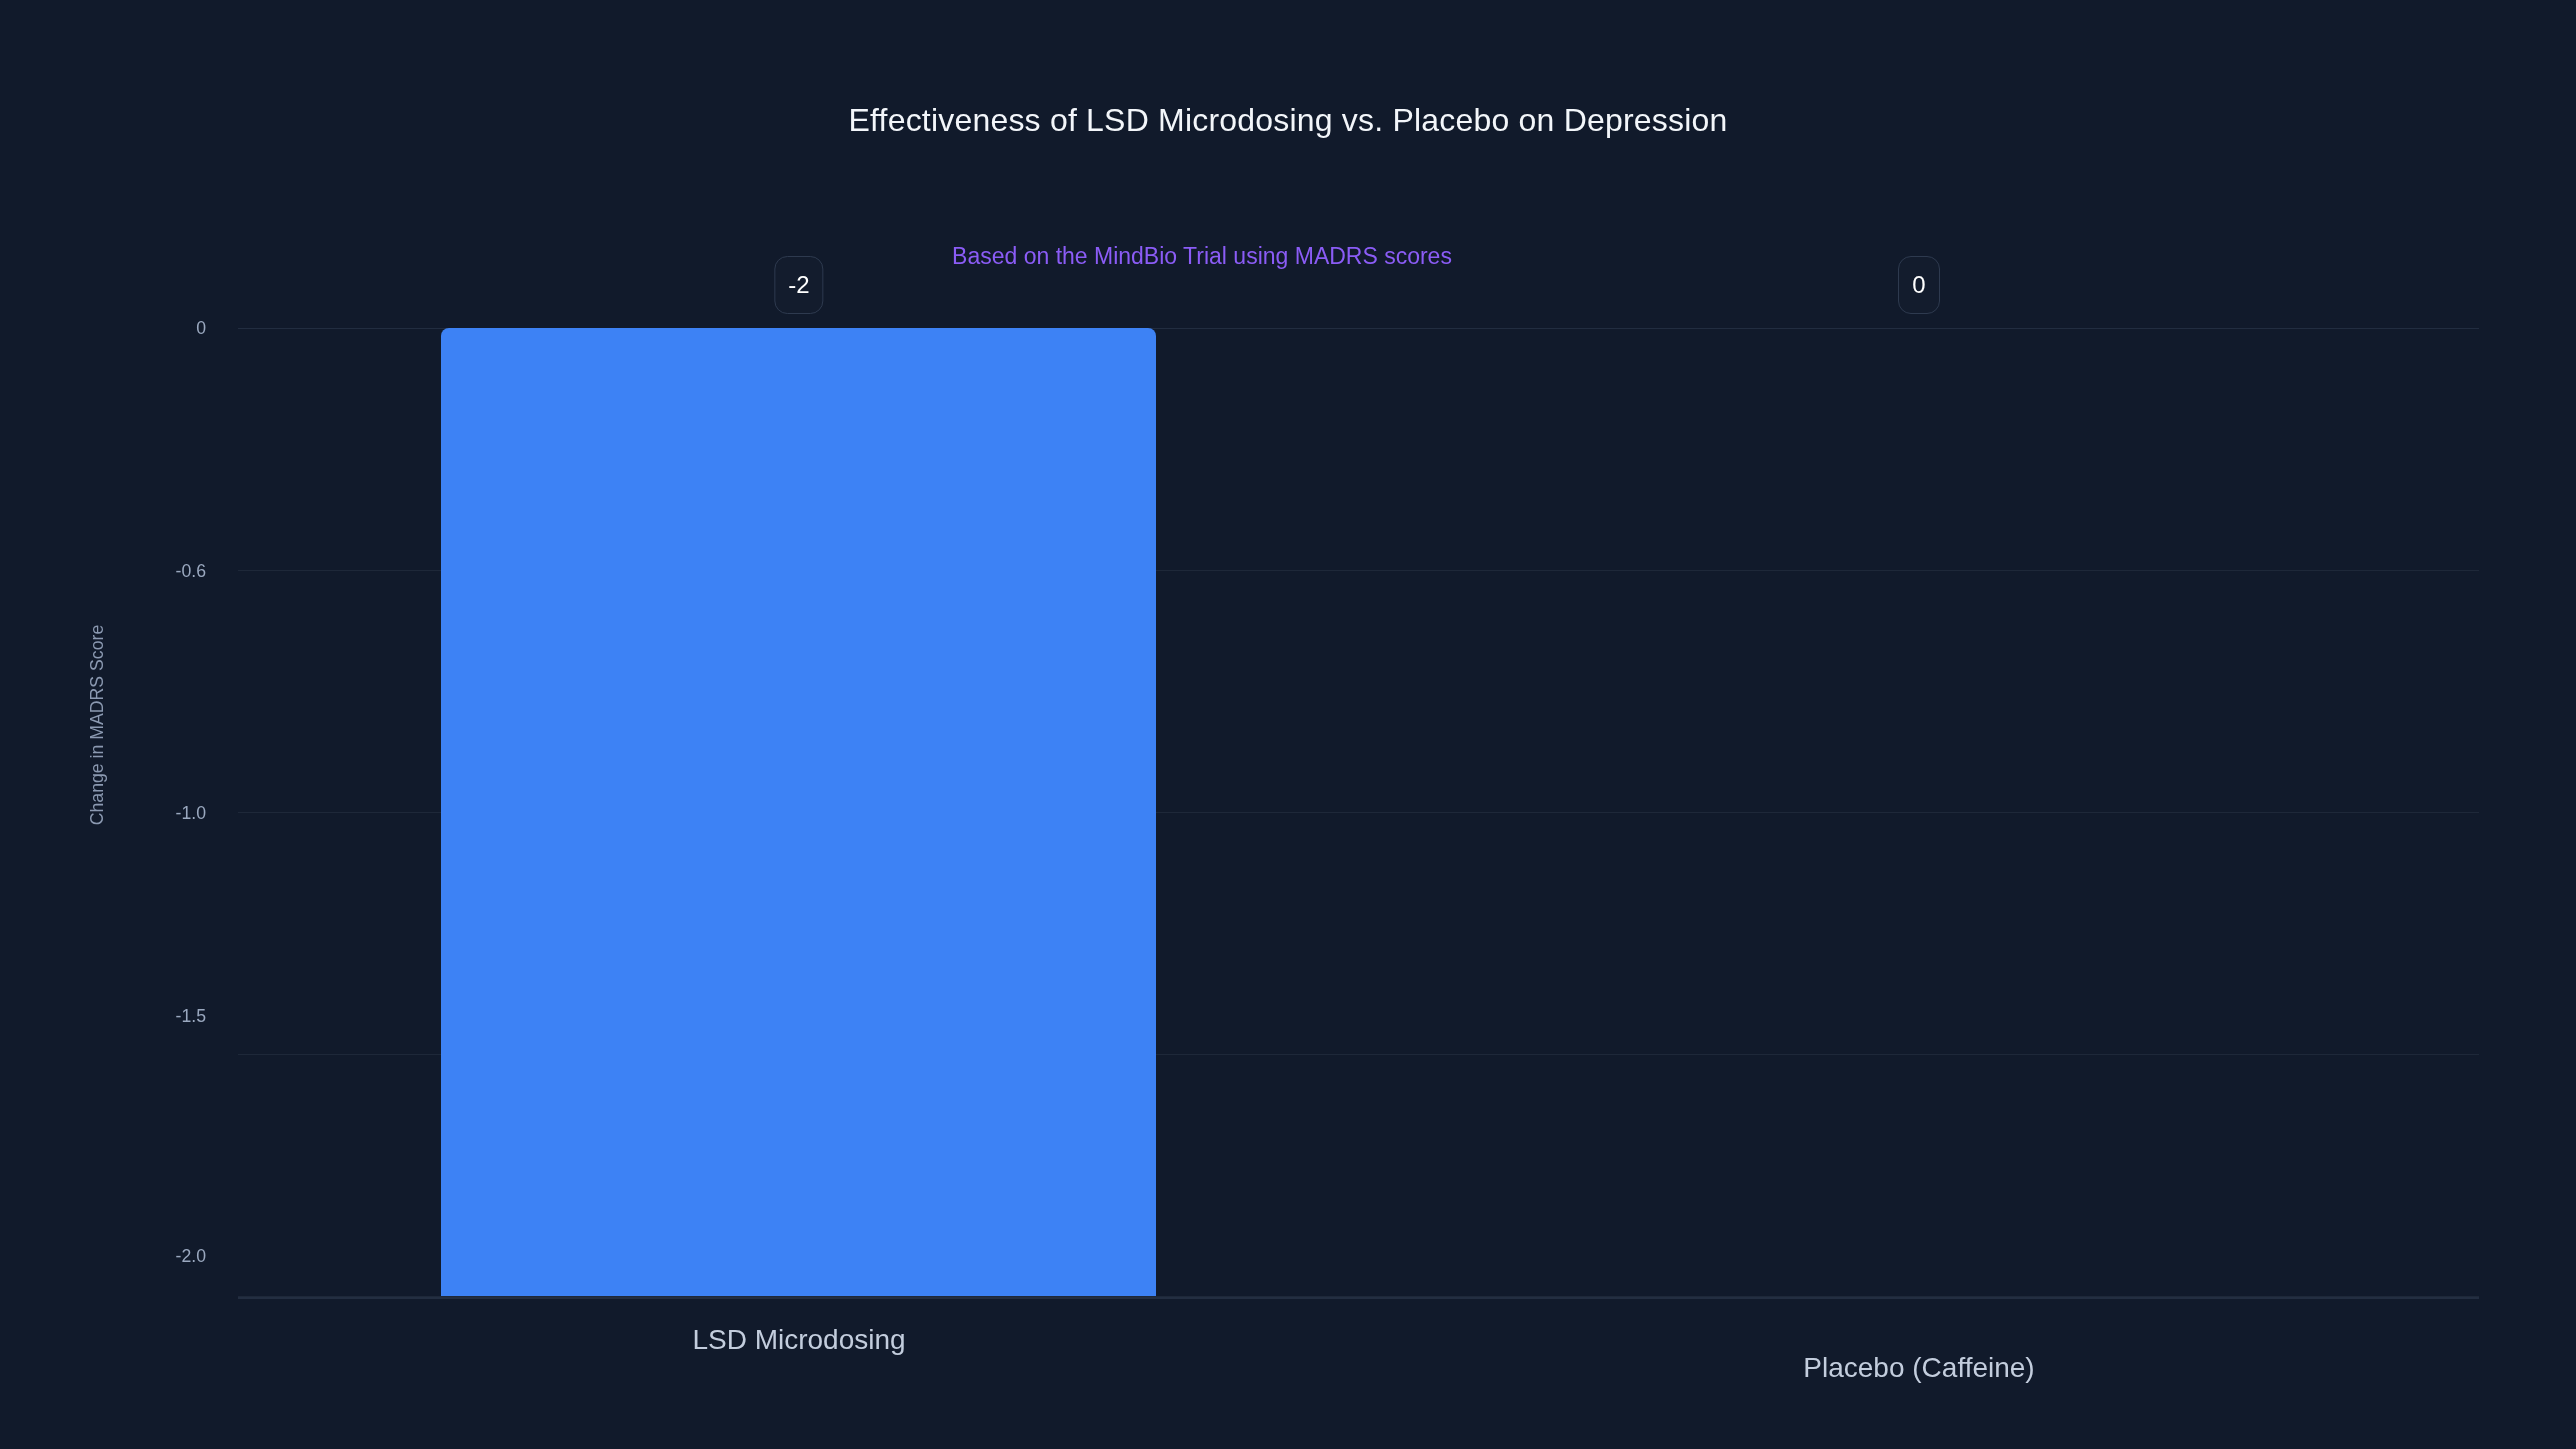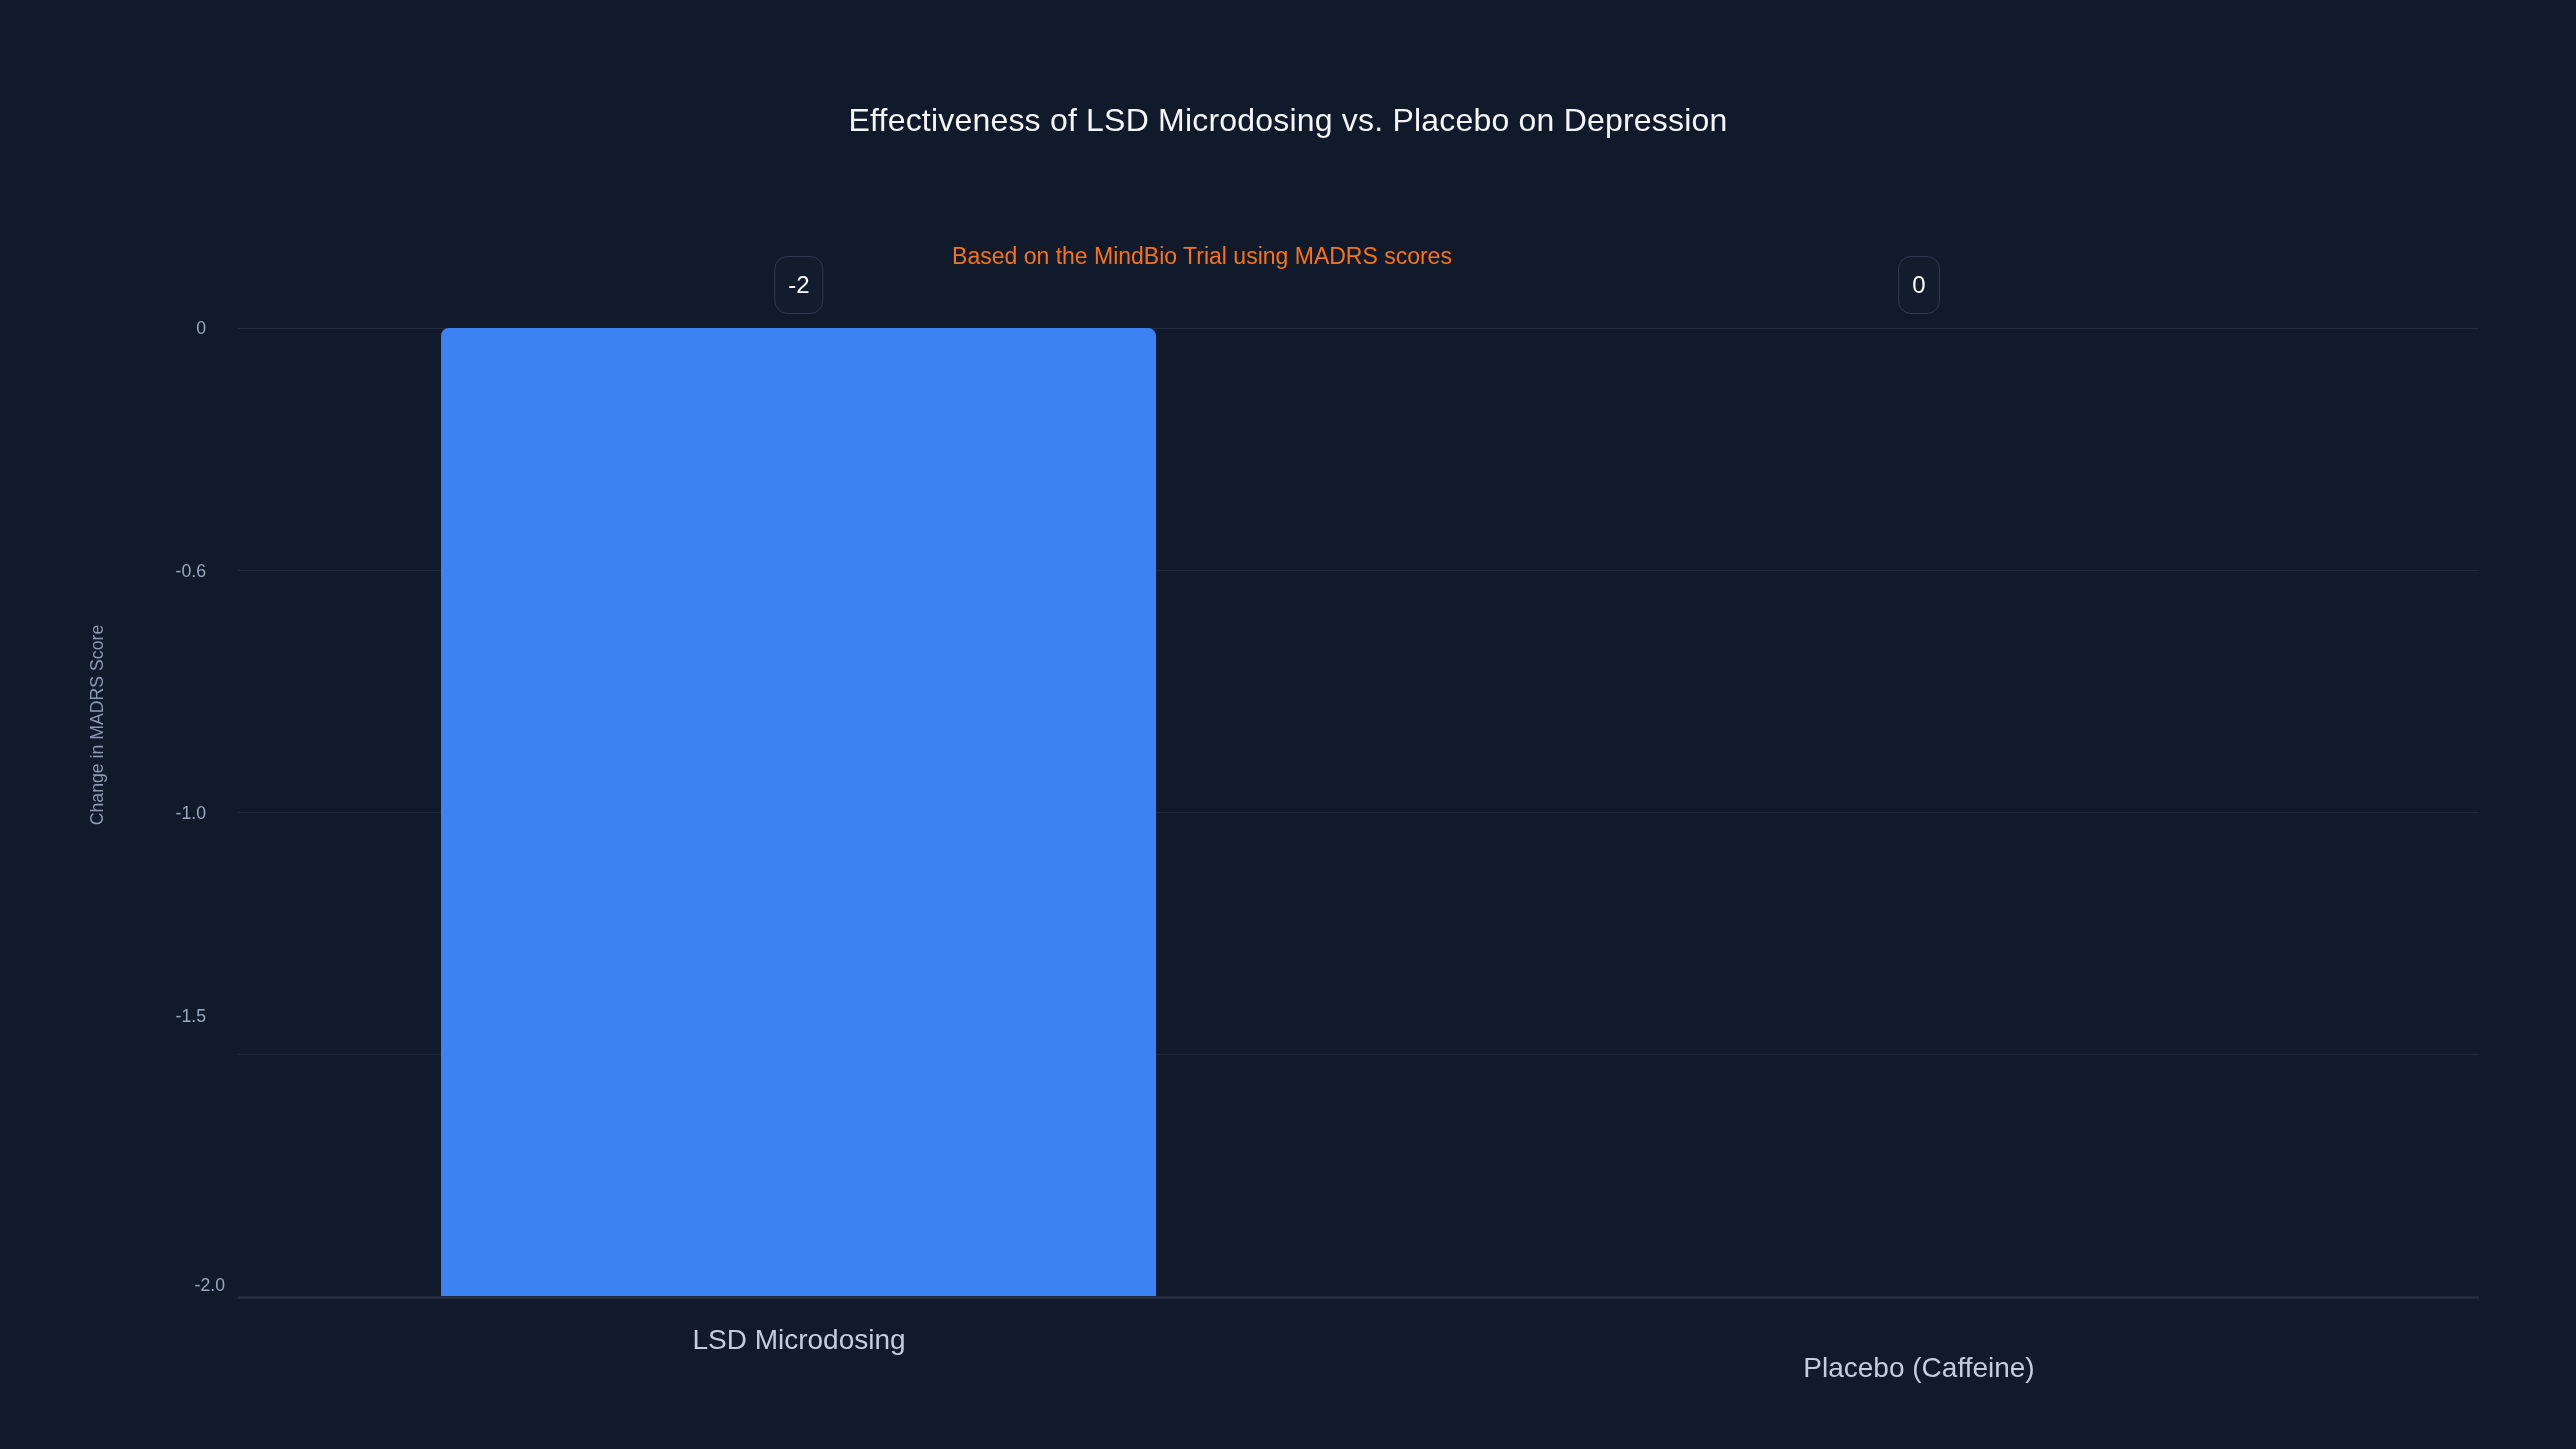--- a/index.html
+++ b/index.html
@@ -36,21 +36,21 @@
     line-height: 1.1;
   }
   .chart-subtitle {
     position: absolute;
     left: 0;
     top: 244px;
     width: 2404px;
     text-align: center;
     font-size: 23px;
     font-weight: 400;
-    color: #f97316;
+    color: #8b5cf6;
     line-height: 1.1;
   }
 
   
   .plot-area {
     position: absolute;
     left: 238px;
     top: 328px;
     width: 2241px;
     height: 968px;
@@ -142,21 +142,21 @@
 
   <div class="chart-subtitle">Based on the MindBio Trial using MADRS scores</div>
 
   <div class="y-axis-title">Change in MADRS Score</div>
 
   <div id="y-tick-layer">
       <div class="y-tick-label" style="top: 328px; right: auto; left: 0px; width: 206px;">0</div>
       <div class="y-tick-label" style="top: 571px; right: auto; left: 0px; width: 206px;">-0.6</div>
       <div class="y-tick-label" style="top: 813px; right: auto; left: 0px; width: 206px;">-1.0</div>
       <div class="y-tick-label" style="top: 1016px; right: auto; left: 0px; width: 206px;">-1.5</div>
-      <div class="y-tick-label" style="top: 1285px; right: auto; left: 0px; width: 206px; padding-left: 19px;">-2.0</div>
+      <div class="y-tick-label" style="top: 1256px; right: auto; left: 0px; width: 206px;">-2.0</div>
     </div>
 
   <div class="plot-area" id="plot-area">
     <div id="gridline-layer">
         <div class="gridline zero-line" style="top: 0px;"></div>
         <div class="gridline" style="top: 242px;"></div>
         <div class="gridline" style="top: 484px;"></div>
         <div class="gridline" style="top: 726px;"></div>
         <div class="gridline" style="top: 968px;"></div>
       </div>

